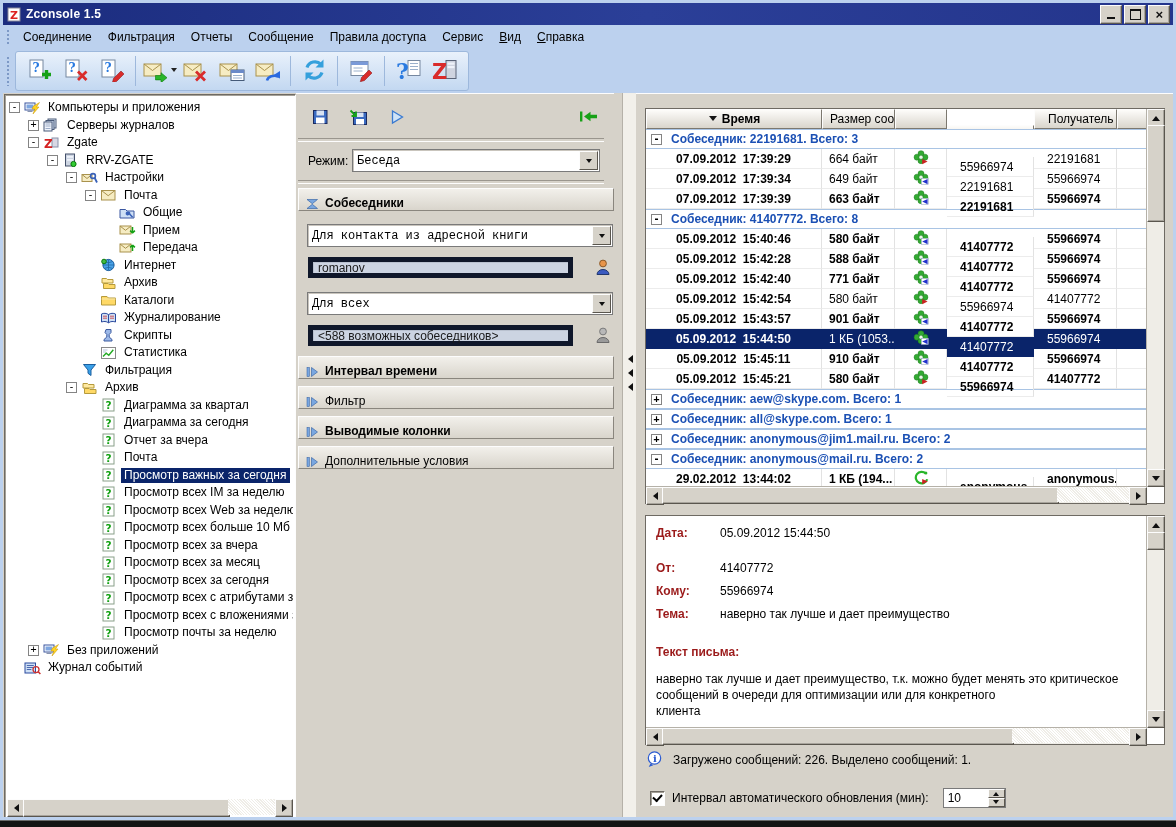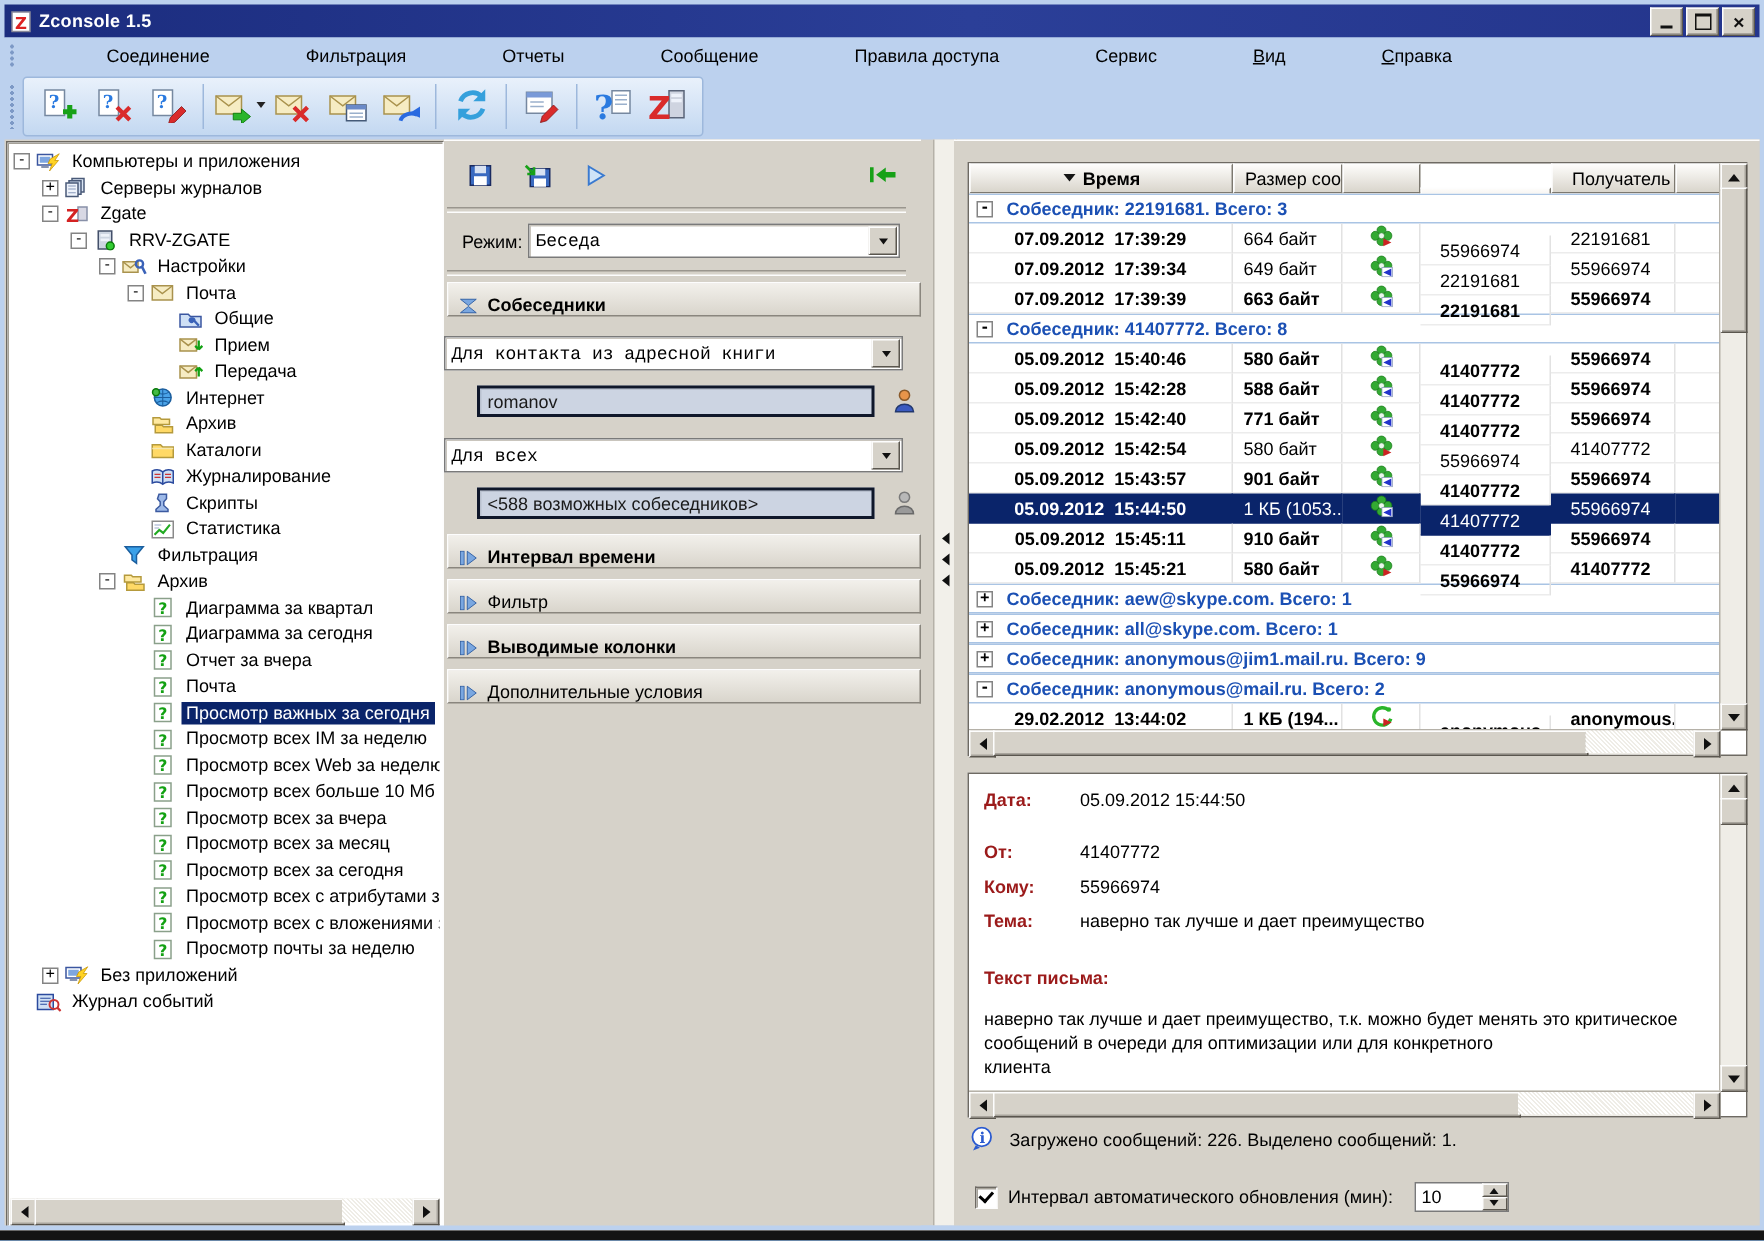--- a/index.html
+++ b/index.html
@@ -12,21 +12,21 @@
   .ticon svg{display:block}
   .tbtns{display:flex;gap:2px;}
   .tbtn{width:20px;height:17px;background:#d6d2c9;border:1px solid;border-color:#fdfdfd #5a564e #5a564e #fdfdfd;
     box-shadow:inset -1px -1px 0 #a8a49c;display:flex;align-items:center;justify-content:center;}
   .tbtn .min{width:8px;height:2px;background:#111;margin-top:8px;}
   .tbtn .max{width:9px;height:8px;border:1px solid #111;border-top:2px solid #111;}
   .tbtn .cls{font-weight:bold;font-size:13px;line-height:13px;color:#111;}
   
   .menubar{position:absolute;left:3px;right:3px;top:25px;height:24px;background:#bcd1ee;display:flex;align-items:center;}
   .grip{width:4px;height:16px;margin:0 5px 0 3px;background-image:radial-gradient(#7d99c6 40%,transparent 42%);background-size:4px 4px;}
-  .menu-item{padding:3px 8px;margin-left:48px;}
+  .menu-item{padding:3px 8px;}
   .menu-item u{text-decoration:underline;}
   .toolbar{position:absolute;left:3px;right:3px;top:49px;height:44px;background:#bcd1ee;display:flex;align-items:center;}
   .toolbar .grip{height:30px;}
   .tb-inner{height:38px;flex:0 0 auto;display:flex;align-items:center;background:linear-gradient(180deg,#e9f1fb,#c3d8f1);
     border:1px solid #9db8dc;border-radius:3px;padding:0 6px;}
   .tb-btn{width:36px;height:34px;display:flex;align-items:center;justify-content:center;}
   .tb-sep{width:1px;height:30px;background:#9db8dc;margin:0 5px;}
   .dd-caret{width:0;height:0;border:3px solid transparent;border-top:4px solid #222;margin-left:2px;}
   
   #content{position:absolute;left:3px;top:93px;width:1170px;height:724px;background:#d6d2c9;}
@@ -63,24 +63,24 @@
   .combo{flex:1;height:21px;background:#fff;border:1px solid #7a7a7a;box-shadow:inset 1px 1px 0 #c9c5bd;
     display:flex;align-items:center;position:relative;}
   .combo .cval{flex:1;padding:0 4px;white-space:nowrap;overflow:hidden;font-family:Liberation Mono, monospace;}
   .combo-btn{width:17px;height:17px;margin:1px;background:#d6d2c9;border:1px solid;border-color:#fdfdfd #5a564e #5a564e #fdfdfd;
     display:flex;align-items:center;justify-content:center;flex:0 0 auto;}
   .combo-btn .arr.d{border-width:3.5px;border-top-width:4.5px;}
   .sec{position:absolute;left:2px;width:316px;height:23px;background:linear-gradient(180deg,#f2f0eb,#d9d5cc);
     border:1px solid;border-color:#fdfdfd #8a867e #8a867e #fdfdfd;display:flex;align-items:flex-end;padding:0 6px;box-sizing:border-box;}
   .sec.b{font-weight:bold;}
   .sec .sic{width:15px;height:12px;margin-right:5px;flex:0 0 auto;}
-  .field{position:absolute;left:12px;width:265px;height:21px;background:#ccd4e2;border:2px solid #0f172a;
-    box-shadow:inset 1px 1px 0 #b9c1cf;display:flex;align-items:center;padding:0 5px;box-sizing:border-box;color:#1a1a1a;margin-left:10px;}
+  .field{position:absolute;left:12px;width:265px;height:21px;background:#ccd4e2;border:5px solid #0f172a;
+    box-shadow:inset 1px 1px 0 #b9c1cf;display:flex;align-items:center;padding:0 5px;box-sizing:border-box;color:#1a1a1a;}
   .fico{position:absolute;left:298px;width:18px;height:18px;}
-  .acombo{position:absolute;left:0;width:304px;}
+  .acombo{position:absolute;left:11px;width:304px;}
   #splitter{position:absolute;left:619px;top:0;width:14px;height:724px;background:#f2f0ea;
     border-left:1px solid #b5b1a8;border-right:1px solid #8a867e;}
   .sp-tris{position:absolute;left:3px;top:262px;display:flex;flex-direction:column;gap:6px;}
   .sp-tris i{width:0;height:0;border:4px solid transparent;border-right:5px solid #101010;margin-left:-2px;}
   
   #right-panel{position:absolute;left:633px;top:0;width:537px;height:724px;background:#d6d2c9;border-top:1px solid #fdfdfd;}
   #grid{position:absolute;left:9px;top:14px;width:520px;height:396px;background:#fff;border:1px solid #6e6a63;box-sizing:border-box;}
   #grid-header{position:absolute;left:0;top:0;right:17px;height:20px;display:flex;}
   .gh{box-sizing:border-box;height:20px;background:linear-gradient(180deg,#fdfcfa,#d9d5cc);
     border:1px solid;border-color:#fdfdfd #7c786f #7c786f #fdfdfd;display:flex;align-items:center;padding:0 5px;white-space:nowrap;overflow:hidden;}
@@ -954,21 +954,21 @@
             <div class="grow group">
               <span class="texp">+</span>
               <span>Собеседник: aew@skype.com. Всего: 1</span>
             </div>
             <div class="grow group">
               <span class="texp">+</span>
               <span>Собеседник: all@skype.com. Всего: 1</span>
             </div>
             <div class="grow group">
               <span class="texp">+</span>
-              <span>Собеседник: anonymous@jim1.mail.ru. Всего: 9</span>
+              <span>Собеседник: anonymous@jim1.mail.ru. Всего: 2</span>
             </div>
             <div class="grow group">
               <span class="texp">-</span>
               <span>Собеседник: anonymous@mail.ru. Всего: 2</span>
             </div>
             <div class="grow bold">
               <div class="gcell c0">29.02.2012  13:44:02</div>
               <div class="gcell c1">1 КБ (194...</div>
               <div class="gcell c2"><span><svg width="16" height="15" viewBox="0 0 16 15" xmlns="http://www.w3.org/2000/svg">
                     <path d="M12.8 3.6 a5.8 5.8 0 1 0 1.4 5.6" fill="none" stroke="#2ab52a" stroke-width="2.2"></path>

